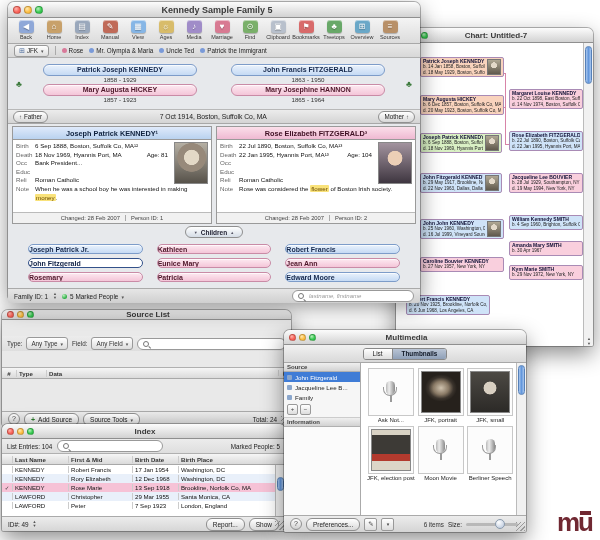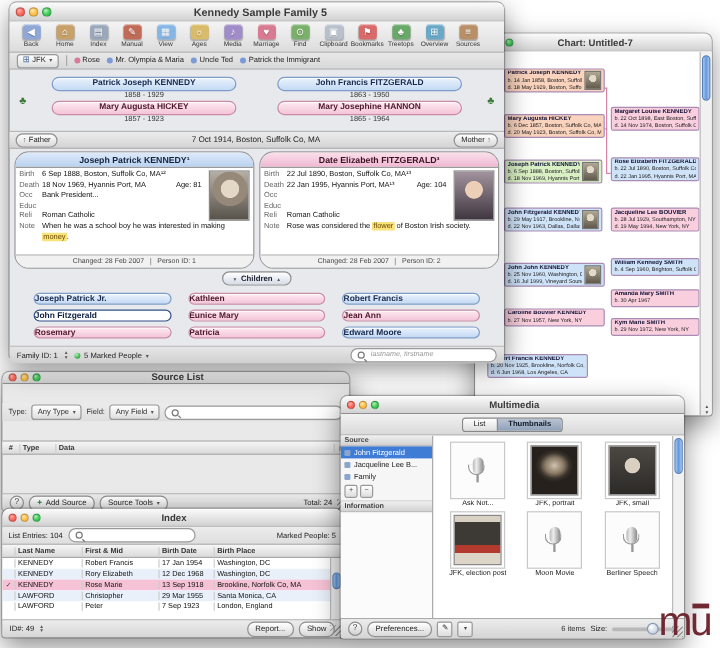--- a/index.html
+++ b/index.html
@@ -82,21 +82,21 @@
   .pill.m{background:linear-gradient(#eaf2fc,var(--c-male,#c5daf4));border-color:var(--c-maleBorder,#7d9cc9);color:#16294d;}
   .pill.f{background:linear-gradient(#fdeaf1,var(--c-female,#f4c5d8));border-color:var(--c-femaleBorder,#c98ba6);color:#4d1629;}
   .years{font-size:6.2px;color:#333;line-height:8px;}
 
   .marriagebar{height:13px;display:flex;align-items:center;gap:4px;padding:0 5px;background:linear-gradient(#ececec,#d4d4d4);border-top:1px solid #b8b8b8;border-bottom:1px solid #a8a8a8;font-size:6.5px;}
   .mbtn{display:flex;align-items:center;gap:2px;height:10px;padding:0 5px;border:1px solid #909090;border-radius:6px;background:linear-gradient(#fff,#d8d8d8);font-size:6.3px;color:#222;}
   .upar::before{content:"↑";font-size:6px;color:#555;}
   .mtext{flex:1;text-align:center;color:#1a1a1a;font-size:6.8px;}
 
   .panels{height:102px;display:flex;gap:4px;padding:2px 4px;box-sizing:border-box;}
-  .person-panel{flex:1;background:#fff;border:1px solid #9a9a9a;border-radius:12px;overflow:hidden;display:flex;flex-direction:column;}
+  .person-panel{flex:1;background:#fff;border:1px solid #9a9a9a;border-radius:0;overflow:hidden;display:flex;flex-direction:column;}
   .phead{height:12px;display:flex;align-items:center;justify-content:center;font-size:7.3px;font-weight:bold;border-bottom:1px solid #9a9a9a;flex:none;}
   .phead.m{background:linear-gradient(#dfeafb,#b9d2ef);color:#10233f;}
   .phead.f{background:linear-gradient(#fbdfea,#efb9d2);color:#3f1023;}
   .pbody{flex:1;position:relative;padding:2px 3px 0 3px;}
   .prow{display:flex;font-size:6.2px;line-height:8.6px;padding-right:40px;}
   .prow.note{padding-right:2px;}
   .plabel{width:19px;color:#666;flex:none;}
   .pvalue{color:#111;flex:1;}
   .page{margin-left:5px;color:#111;white-space:nowrap;}
   .hlink{background:#f9e27a;color:#6a4a00;border-radius:1px;padding:0 1px;}
@@ -146,21 +146,21 @@
   .i-first{width:64px;flex:none;border-left:1px solid #ccc;padding-left:2px;box-sizing:border-box;white-space:nowrap;overflow:hidden;}
   .i-date{width:46px;flex:none;border-left:1px solid #ccc;padding-left:2px;box-sizing:border-box;white-space:nowrap;overflow:hidden;}
   .i-place{flex:1;border-left:1px solid #ccc;padding-left:2px;white-space:nowrap;overflow:hidden;}
   .ihead{height:10px;display:flex;align-items:center;background:linear-gradient(#f6f6f6,#dadada);border-top:1px solid #b0b0b0;border-bottom:1px solid #a8a8a8;font-size:6.1px;font-weight:bold;color:#333;flex:none;}
   .ibody{flex:1;position:relative;background:#fff;overflow:hidden;}
   .irow{display:flex;align-items:center;height:9px;font-size:6.1px;color:#111;padding-right:10px;}
   .irow:nth-child(even){background:#e9f0fa;}
   .irow.sel{background:#f6c2d6;}
 
   
-  .mm-win{left:284px;top:330px;width:286px;height:202px;z-index:30;display:flex;flex-direction:column;}
+  .mm-win{left:284px;top:330px;width:242px;height:202px;z-index:30;display:flex;flex-direction:column;}
   .mm-toolbar{height:17px;display:flex;justify-content:center;align-items:center;background:linear-gradient(#f1f1f1,#d9d9d9);border-bottom:1px solid #a8a8a8;flex:none;}
   .seg{display:flex;border:1px solid #888;border-radius:3px;overflow:hidden;}
   .seg-item{font-size:6.4px;padding:1.5px 9px;background:linear-gradient(#fff,#ddd);color:#222;border-right:1px solid #888;}
   .seg-item:last-child{border-right:none;}
   .seg-item.active{background:linear-gradient(#b9c4d4,#8fa0b8);color:#101826;font-weight:bold;}
   .mm-body{flex:1;display:flex;overflow:hidden;background:#fff;}
   .mm-side{width:76px;border-right:1px solid #aaa;background:#f6f6f6;display:flex;flex-direction:column;flex:none;font-size:6.2px;}
   .side-head{background:linear-gradient(#efefef,#d2d2d2);border-bottom:1px solid #b0b0b0;font-weight:bold;font-size:6px;color:#444;padding:1px 3px;flex:none;}
   .side-item{display:flex;align-items:center;gap:3px;padding:1.5px 3px;color:#222;white-space:nowrap;overflow:hidden;}
   .side-item.sel{background:#3f7cd6;color:#fff;}
@@ -181,21 +181,21 @@
   .t-poster{background:linear-gradient(180deg,#d9d2c4 0 12%,#3d3a36 12% 60%,#b33a2e 60% 78%,#dcd5c8 78% 100%);}
   .mm-foot{height:16px;display:flex;align-items:center;gap:4px;padding:0 6px;background:linear-gradient(#ececec,#d4d4d4);border-top:1px solid #aaa;font-size:6.3px;color:#222;flex:none;position:relative;border-radius:0 0 2px 2px;}
   .toolsq{width:11px;height:11px;border:1px solid #999;border-radius:2px;background:linear-gradient(#fff,#ddd);font-size:6.5px;line-height:10px;text-align:center;color:#444;}
   .pencil::before{content:"✎";}
   .popo::before{content:"▾";font-size:5px;}
   .mm-items{margin-left:auto;color:#333;}
   .slider{width:52px;height:3px;background:#b8b8b8;border-radius:2px;position:relative;margin-right:2px;}
   .knob{position:absolute;left:55%;top:-3.5px;width:10px;height:10px;border-radius:50%;background:radial-gradient(circle at 35% 30%,#ffffff,#c9d4e4 70%);border:1px solid #8a9aac;box-sizing:border-box;}
 
   
-  .mulogo{position:absolute;right:8px;bottom:5px;font-size:34px;font-weight:400;color:var(--c-logoRed,#702832);letter-spacing:-2px;line-height:1;z-index:50;}
+  .mulogo{position:absolute;right:8px;bottom:5px;font-size:26px;font-weight:700;color:var(--c-logoRed,#702832);letter-spacing:-2px;line-height:1;z-index:50;}
   .ubar{position:relative;display:inline-block;}
   .ubar::before{content:"";position:absolute;top:2px;left:2px;right:1px;height:4px;background:currentColor;}
 </style>
 </head>
 <body>
 
 <div class="desktop">
 
   <div class="window chart-win">
     <div class="titlebar small">
@@ -442,21 +442,21 @@
             </div>
         </div>
         <div class="pfoot">
             <span>Changed: 28 Feb 2007</span>
             <span class="pfsep"></span>
             <span>Person ID: 1</span>
           </div>
       </div>
 
       <div class="person-panel">
-        <div class="phead f">Date Elizabeth FITZGERALD³</div>
+        <div class="phead f">Rose Elizabeth FITZGERALD³</div>
         <div class="pbody">
           <div class="photo rose"></div>
           <div class="prow">
               <span class="plabel">Birth</span>
               <span class="pvalue">22 Jul 1890, Boston, Suffolk Co, MA¹³</span>
             </div>
           <div class="prow">
               <span class="plabel">Death</span>
               <span class="pvalue">22 Jan 1995, Hyannis Port, MA¹³</span>
               <span class="page">Age: 104</span>

